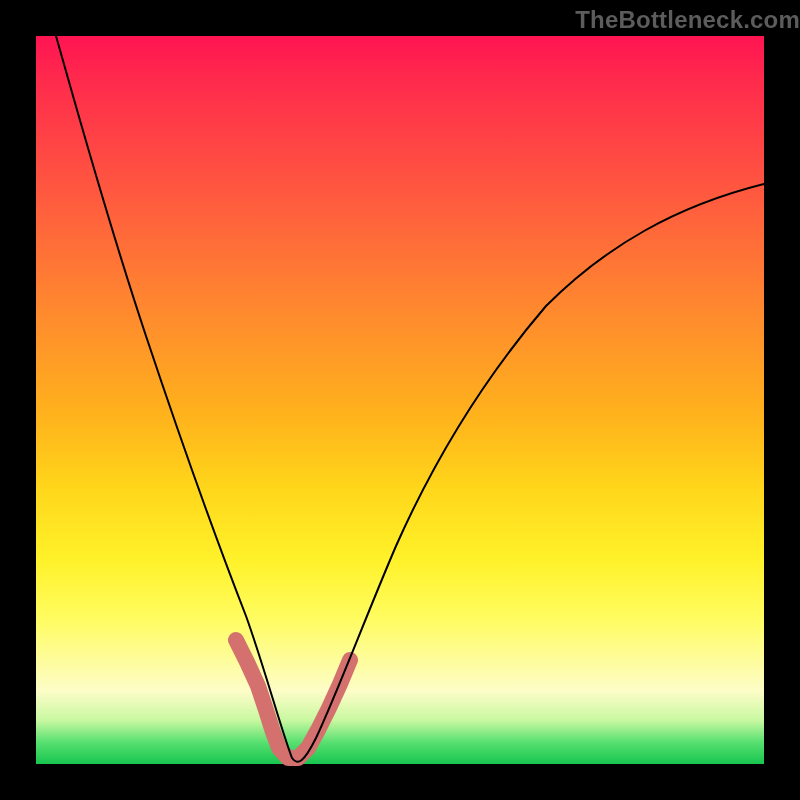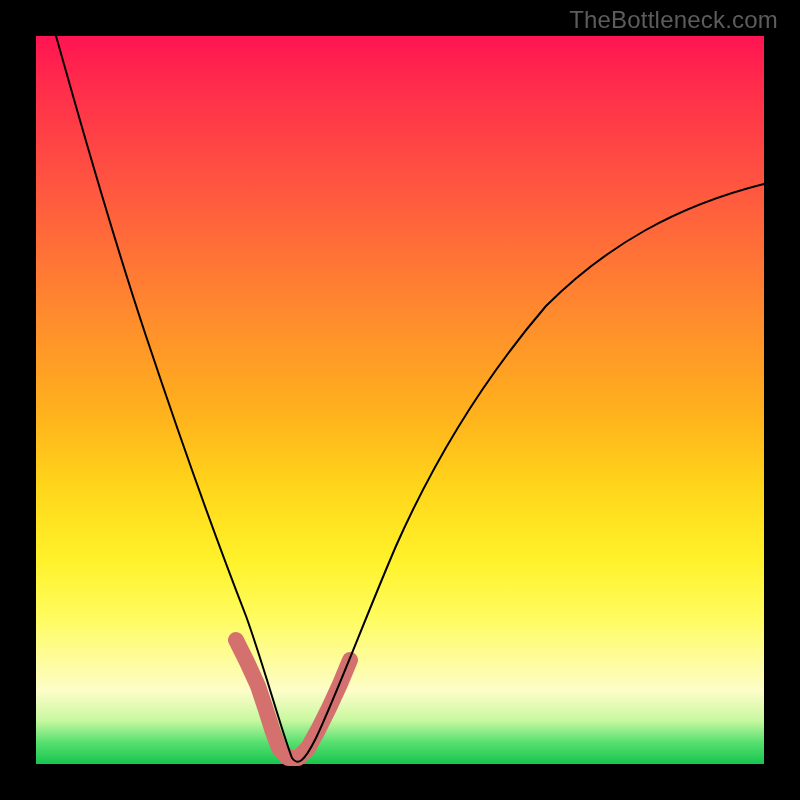--- a/index.html
+++ b/index.html
@@ -63,24 +63,24 @@
   .bottom-highlight {
     fill: none;
     stroke: #d4716e; 
     stroke-width: 16;
     stroke-linecap: round;
     stroke-linejoin: round;
   }
   .watermark {
     position: absolute;
     top: 6px;
-    right: 22px;
+    right: 0;
     color: #5c5c5c;
     font-size: 24px;
-    font-weight: 400;
+    font-weight: 700;
     letter-spacing: 0.2px;
     user-select: none;
   }
 </style>
 </head>
 <body>
 
 <div class="frame">
 
   <div class="plot-area">

